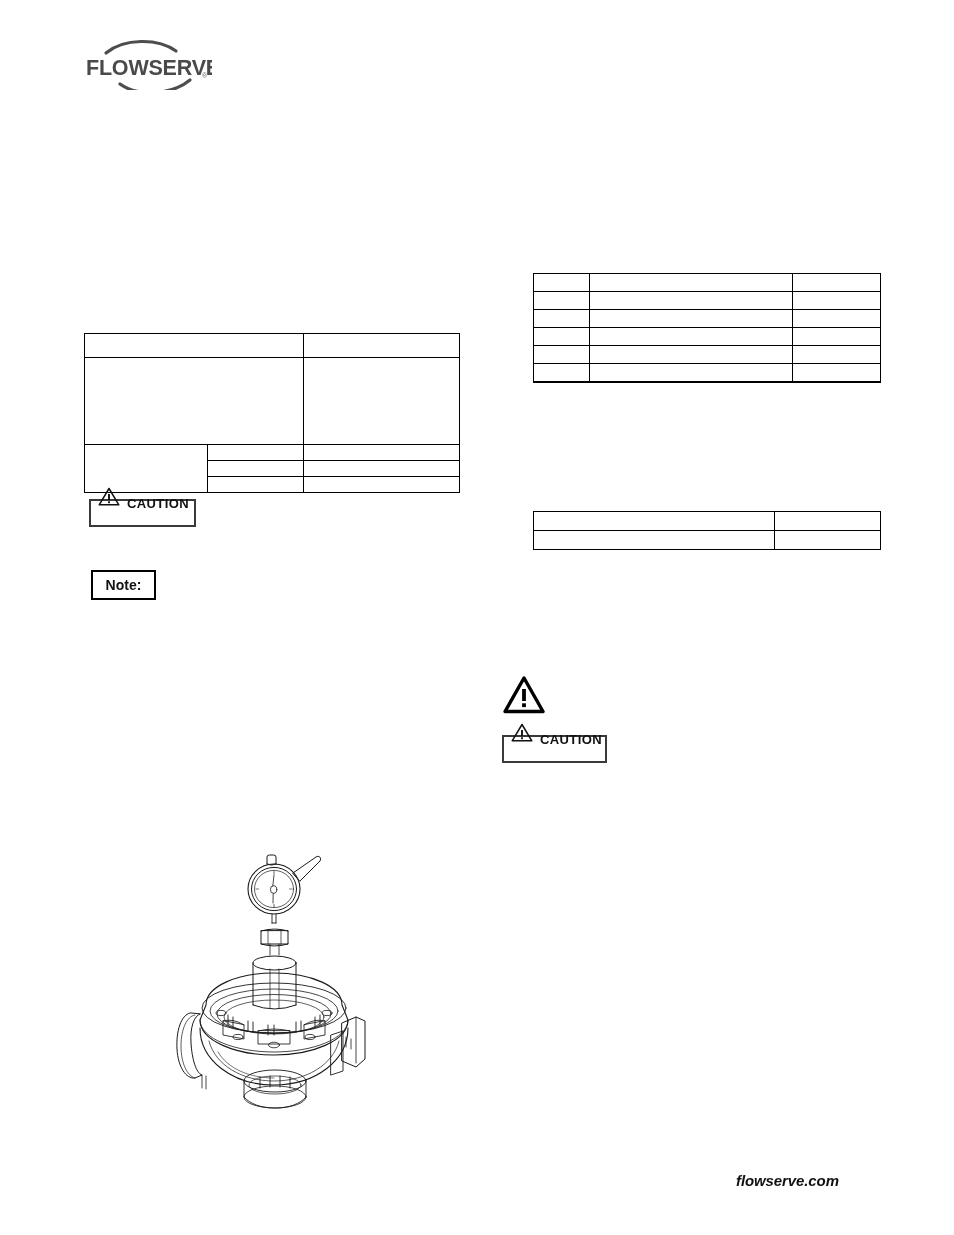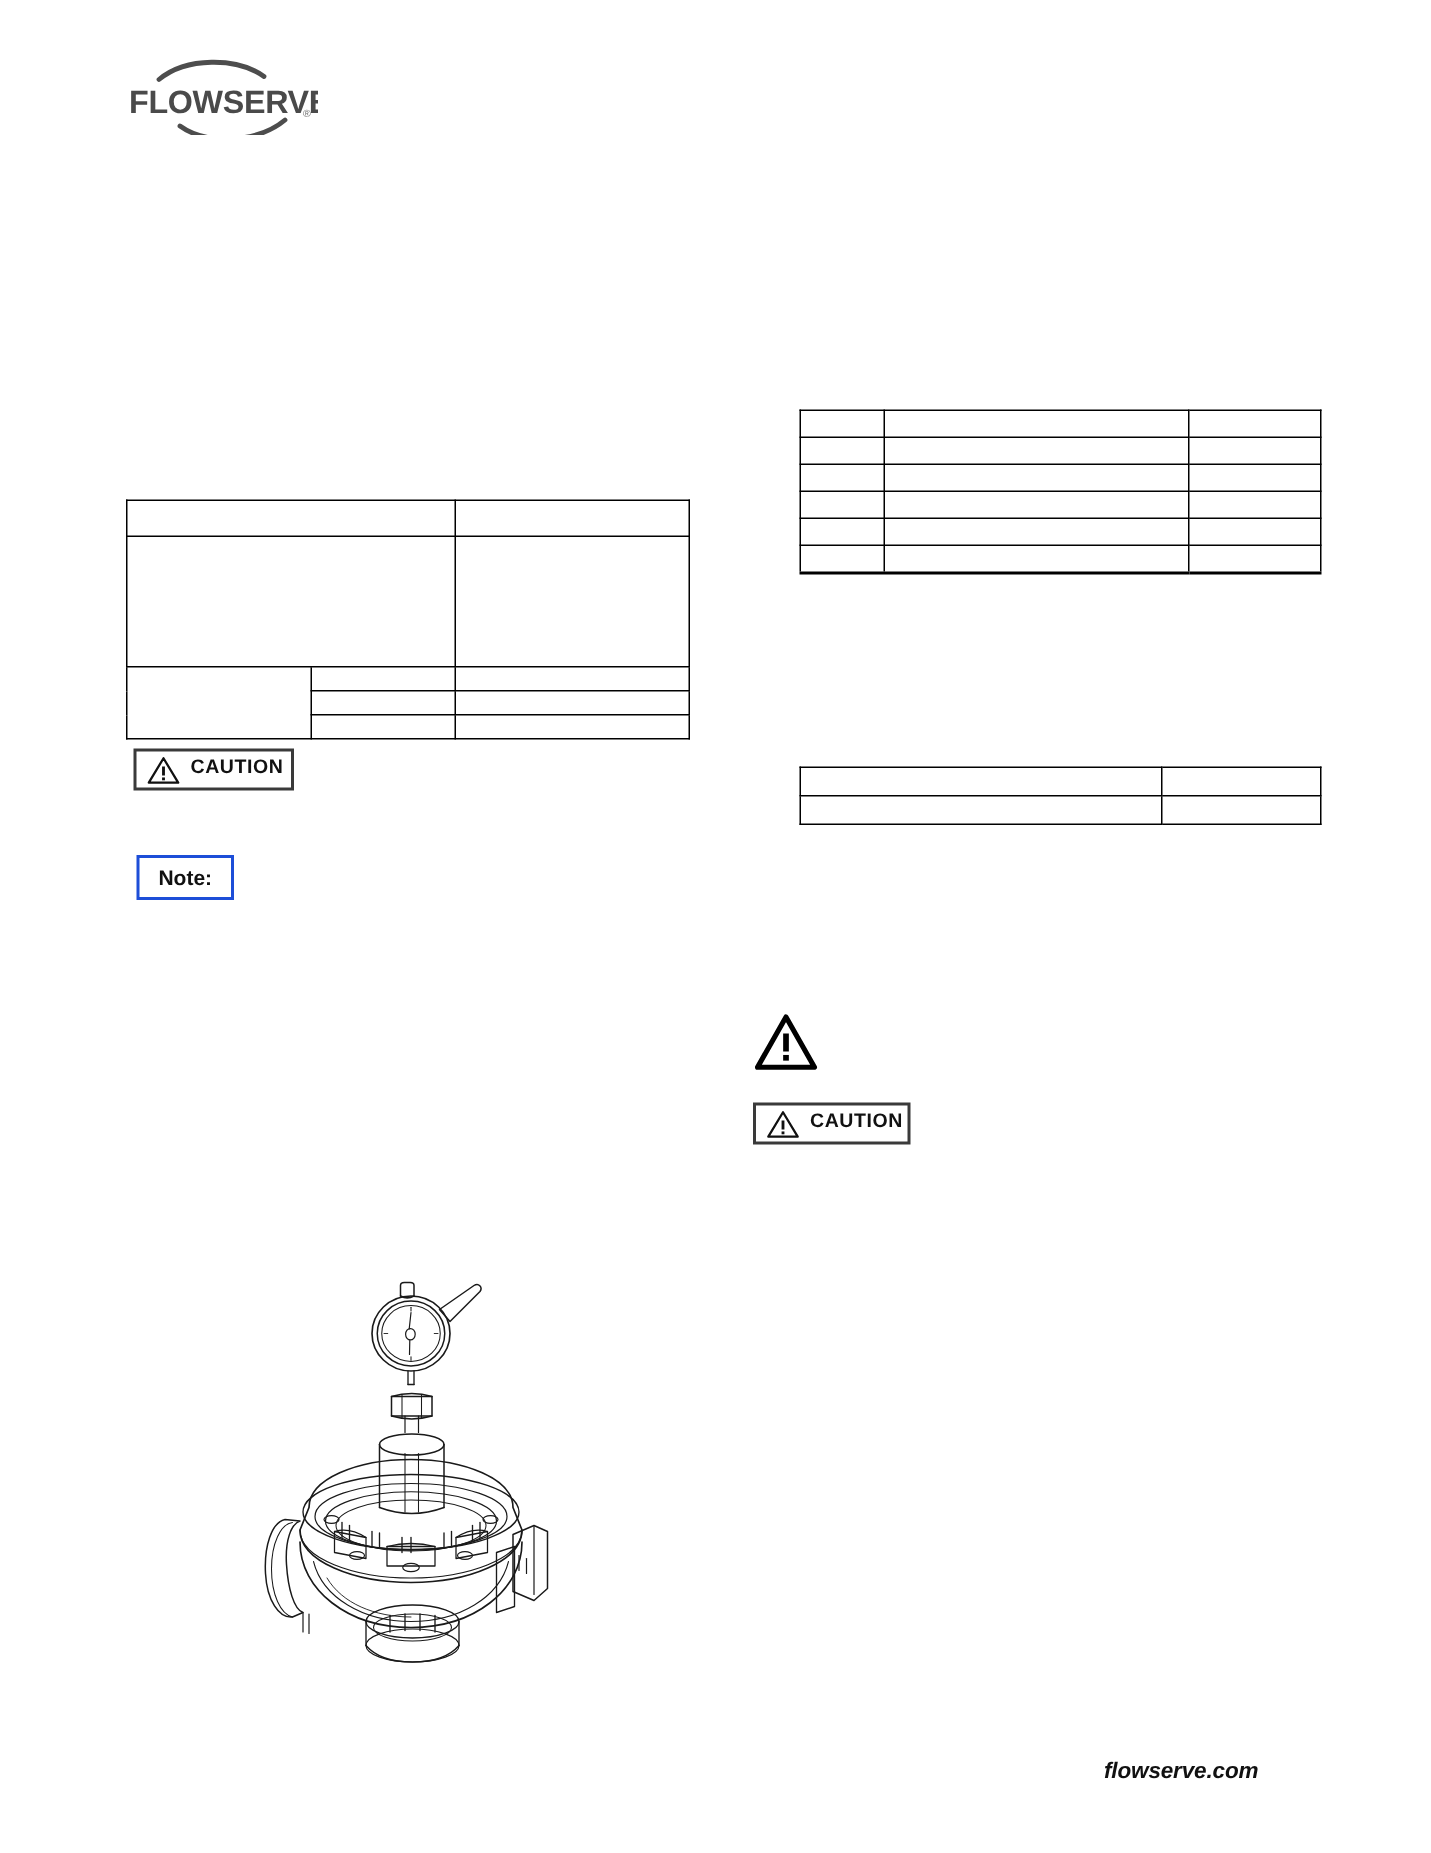--- a/index.html
+++ b/index.html
@@ -64,25 +64,25 @@
     left: 533px;
     top: 511px;
     width: 347px;
   }
   #table-torque td { height: 0; }
 
   
   .caution-box {
     position: absolute;
     display: flex;
-    align-items: flex-start;
+    align-items: flex-end;
     gap: 7px;
     border: 2px solid #3a3a3a;
     background: #ffffff;
-    padding: 3px 9px 3px 7px;
+    padding: 3px 9px 15px 7px;
     box-sizing: border-box;
   }
   .caution-box .caution-label {
     font-size: 13px;
     font-weight: bold;
     letter-spacing: 0.4px;
     color: #111111;
     line-height: 1;
   }
   #caution-left  { left: 89px;  top: 499px; width: 107px; height: 28px; }
@@ -97,21 +97,21 @@
     height: 38px;
   }
 
   
   #note-box {
     position: absolute;
     left: 91px;
     top: 570px;
     width: 65px;
     height: 30px;
-    border: 2px solid #1d4ed8;
+    border: 2px solid #000000;
     background: #ffffff;
     display: flex;
     align-items: center;
     justify-content: center;
     box-sizing: border-box;
   }
   #note-box .note-label {
     font-size: 14px;
     font-weight: bold;
     color: #111111;

